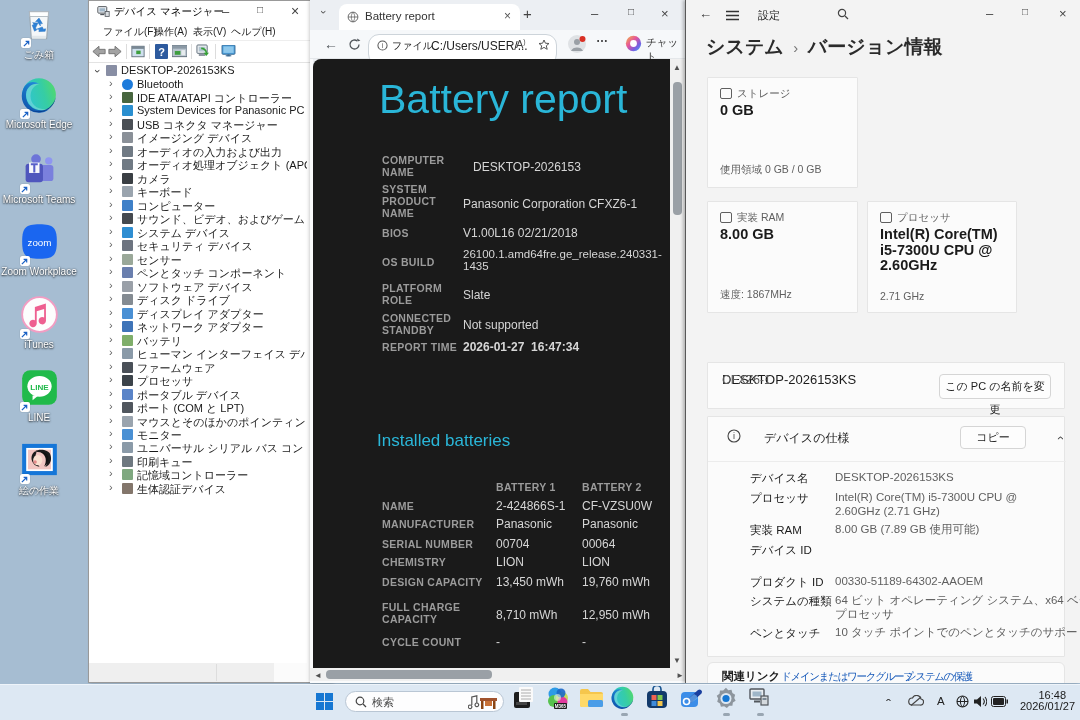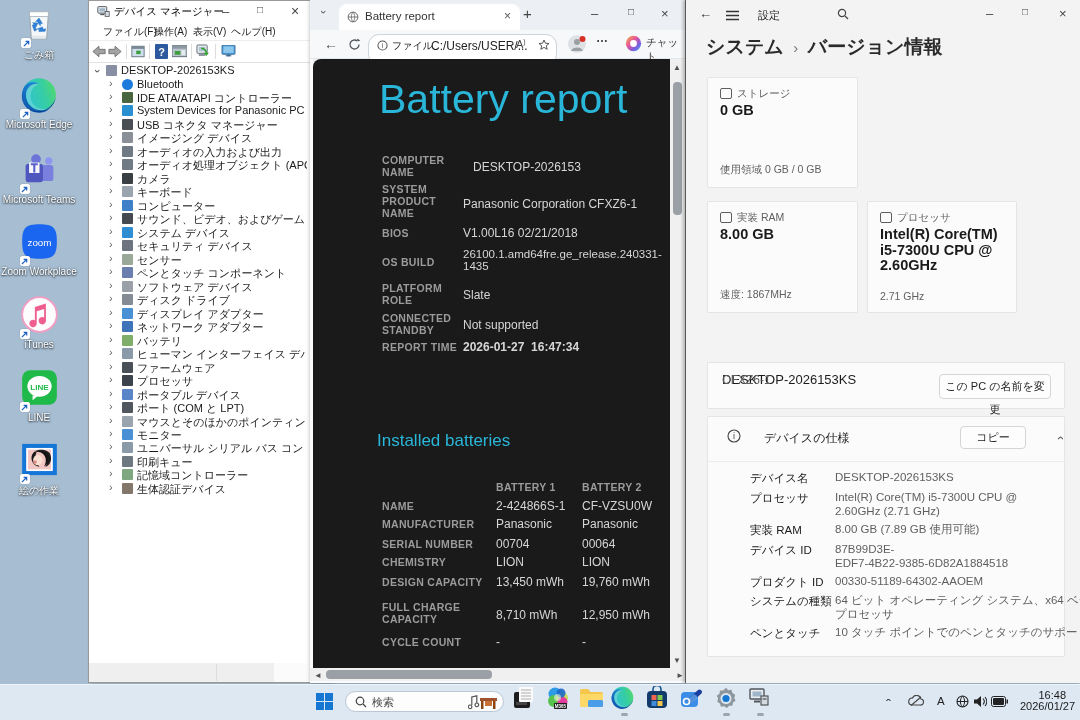--- a/index.html
+++ b/index.html
@@ -532,28 +532,32 @@
       <div class="abs" style="left:252px;top:9px;width:66px;height:23px;background:#fdfdfd;border:1px solid #d5d5d5;border-radius:4px;font-size:11px;color:#1b1b1b;text-align:center;line-height:21px">コピー</div>
       <span class="abs" style="left:350px;top:14px;color:#444;font-size:12px;display:inline-block;transform:rotate(-90deg)">›</span>
       <div class="abs" style="left:0px;top:44px;width:358px;height:1px;background:#ececec"></div>
       <div class="srow-l" style="left:42px;top:54px">デバイス名</div>
       <div class="srow-v" style="left:127px;top:54px">DESKTOP-2026153KS</div>
       <div class="srow-l" style="left:42px;top:74px">プロセッサ</div>
       <div class="srow-v" style="left:127px;top:74px">Intel(R) Core(TM) i5-7300U CPU @<br>2.60GHz (2.71 GHz)</div>
       <div class="srow-l" style="left:42px;top:106px">実装 RAM</div>
       <div class="srow-v" style="left:127px;top:106px">8.00 GB (7.89 GB 使用可能)</div>
       <div class="srow-l" style="left:42px;top:126px">デバイス ID</div>
-      <div class="srow-v" style="left:127px;top:126px">87B99D3E-<br>EDF7-4B22-9385-6D82A1884518</div>
       <div class="srow-l" style="left:42px;top:158px">プロダクト ID</div>
       <div class="srow-v" style="left:127px;top:158px">00330-51189-64302-AAOEM</div>
       <div class="srow-l" style="left:42px;top:177px">システムの種類</div>
       <div class="srow-v" style="left:127px;top:177px">64 ビット オペレーティング システム、x64 ベース<br>プロセッサ</div>
       <div class="srow-l" style="left:42px;top:209px">ペンとタッチ</div>
       <div class="srow-v" style="left:127px;top:209px">10 タッチ ポイントでのペンとタッチのサポート</div>
     </div>
+<div class="card" style="left:21px;top:662px;width:358px;height:30px;border-radius:6px 6px 0 0">
+<span class="abs" style="left:14px;top:6px;font-size:11.5px;font-weight:bold;color:#1b1b1b">関連リンク</span>
+<span class="abs slink" style="left:73px;top:7px;font-size:10.5px;letter-spacing:-1.3px">ドメインまたはワークグループ</span>
+<span class="abs slink" style="left:198px;top:7px;font-size:10.5px;letter-spacing:-1.3px">システムの保護</span>
+</div>
 </div>
 <div id="task"></div>
 <svg class="abs" style="left:316px;top:693px" width="17" height="17" viewBox="0 0 17 17">
     <rect x="0" y="0" width="8" height="8" fill="#1677d2"></rect>
     <rect x="9" y="0" width="8" height="8" fill="#1677d2"></rect>
     <rect x="0" y="9" width="8" height="8" fill="#1677d2"></rect>
     <rect x="9" y="9" width="8" height="8" fill="#1677d2"></rect>
   </svg>
 <div class="abs" style="left:345px;top:691px;width:159px;height:21px;background:#fdfdfe;border:1px solid #b9c6d4;border-radius:11px">
 <svg class="abs" style="left:9px;top:4px" width="12" height="12" viewBox="0 0 12 12">

